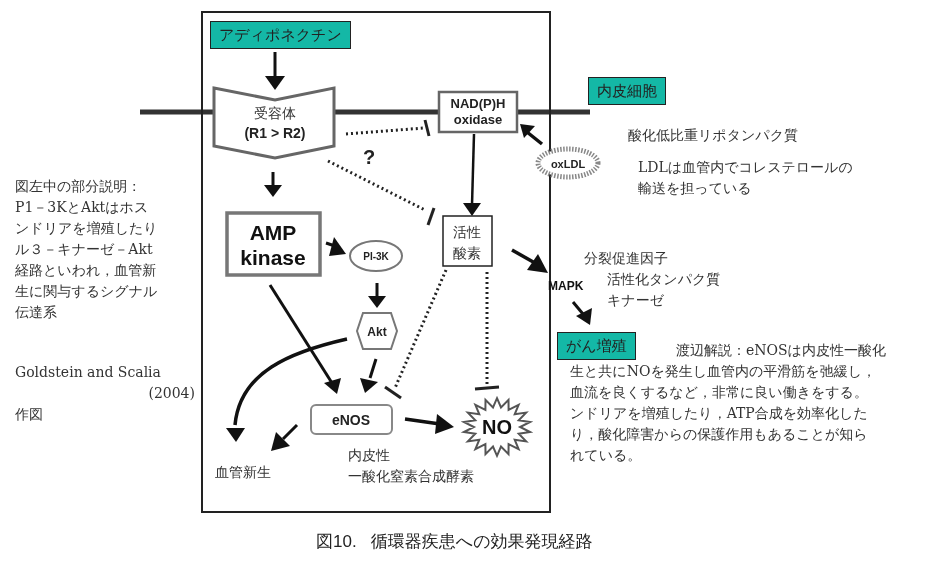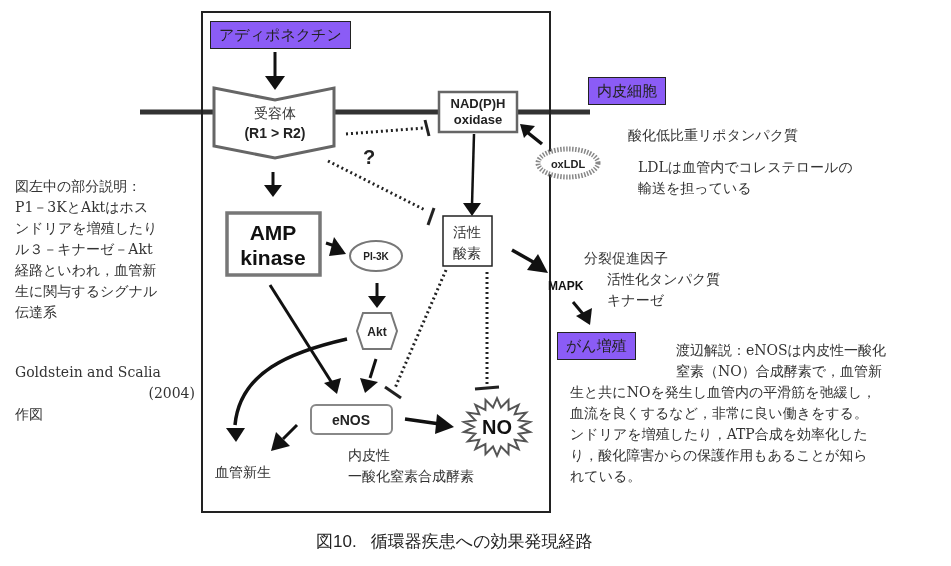--- a/index.html
+++ b/index.html
@@ -1,21 +1,21 @@
 <!DOCTYPE html>
 <html><head>
 <meta charset="utf-8">
 <style>
   html, body { margin: 0; padding: 0; background: #ffffff; }
   body { width: 951px; height: 566px; position: relative; overflow: hidden;
          font-family: "DejaVu Serif", "Liberation Serif", serif; color: #222; }
   .abs { position: absolute; }
   .serif { font-family: "DejaVu Serif", "Liberation Serif", serif; }
   .sans { font-family: "Liberation Sans", "DejaVu Sans", sans-serif; }
-  .boxlabel { border: 1px solid #222; background: #8b5cf6; font-size: 15px; line-height: 20px;
+  .boxlabel { border: 1px solid #222; background: #14b8a6; font-size: 15px; line-height: 20px;
               padding: 3px 8px; white-space: nowrap; }
   .note { font-size: 14px; line-height: 21px; color: #333; white-space: pre; }
   svg text { font-family: "Liberation Sans", "DejaVu Sans", sans-serif; }
   .jp { font-family: "DejaVu Serif", "Liberation Serif", serif; }
 </style>
 </head>
 <body>
 
 <svg class="abs" style="left:0;top:0" width="951" height="566">
   <defs>
@@ -188,21 +188,20 @@
 </div>
 
 <div class="abs" style="left:15px;top:362px;width:180px;">
   <div class="note serif">Goldstein and Scalia</div>
   <div class="note serif" style="text-align:right;">(2004)</div>
   <div class="note serif">作図</div>
 </div>
 
 <div class="abs" style="left:570px;top:340px;width:372px;">
   <div class="note serif" style="padding-left:106px;">渡辺解説：eNOSは内皮性一酸化</div>
-  <div class="note serif" style="padding-left:106px;">窒素（NO）合成酵素で，血管新</div>
   <div class="note serif">生と共にNOを発生し血管内の平滑筋を弛緩し，</div>
   <div class="note serif">血流を良くするなど，非常に良い働きをする。</div>
   <div class="note serif">ンドリアを増殖したり，ATP合成を効率化した</div>
   <div class="note serif">り，酸化障害からの保護作用もあることが知ら</div>
   <div class="note serif">れている。</div>
 </div>
 
 <div class="abs sans" style="left:316px;top:530px;font-size:17px;color:#222;white-space:pre;">図10.   循環器疾患への効果発現経路</div>
 
 </body></html>

